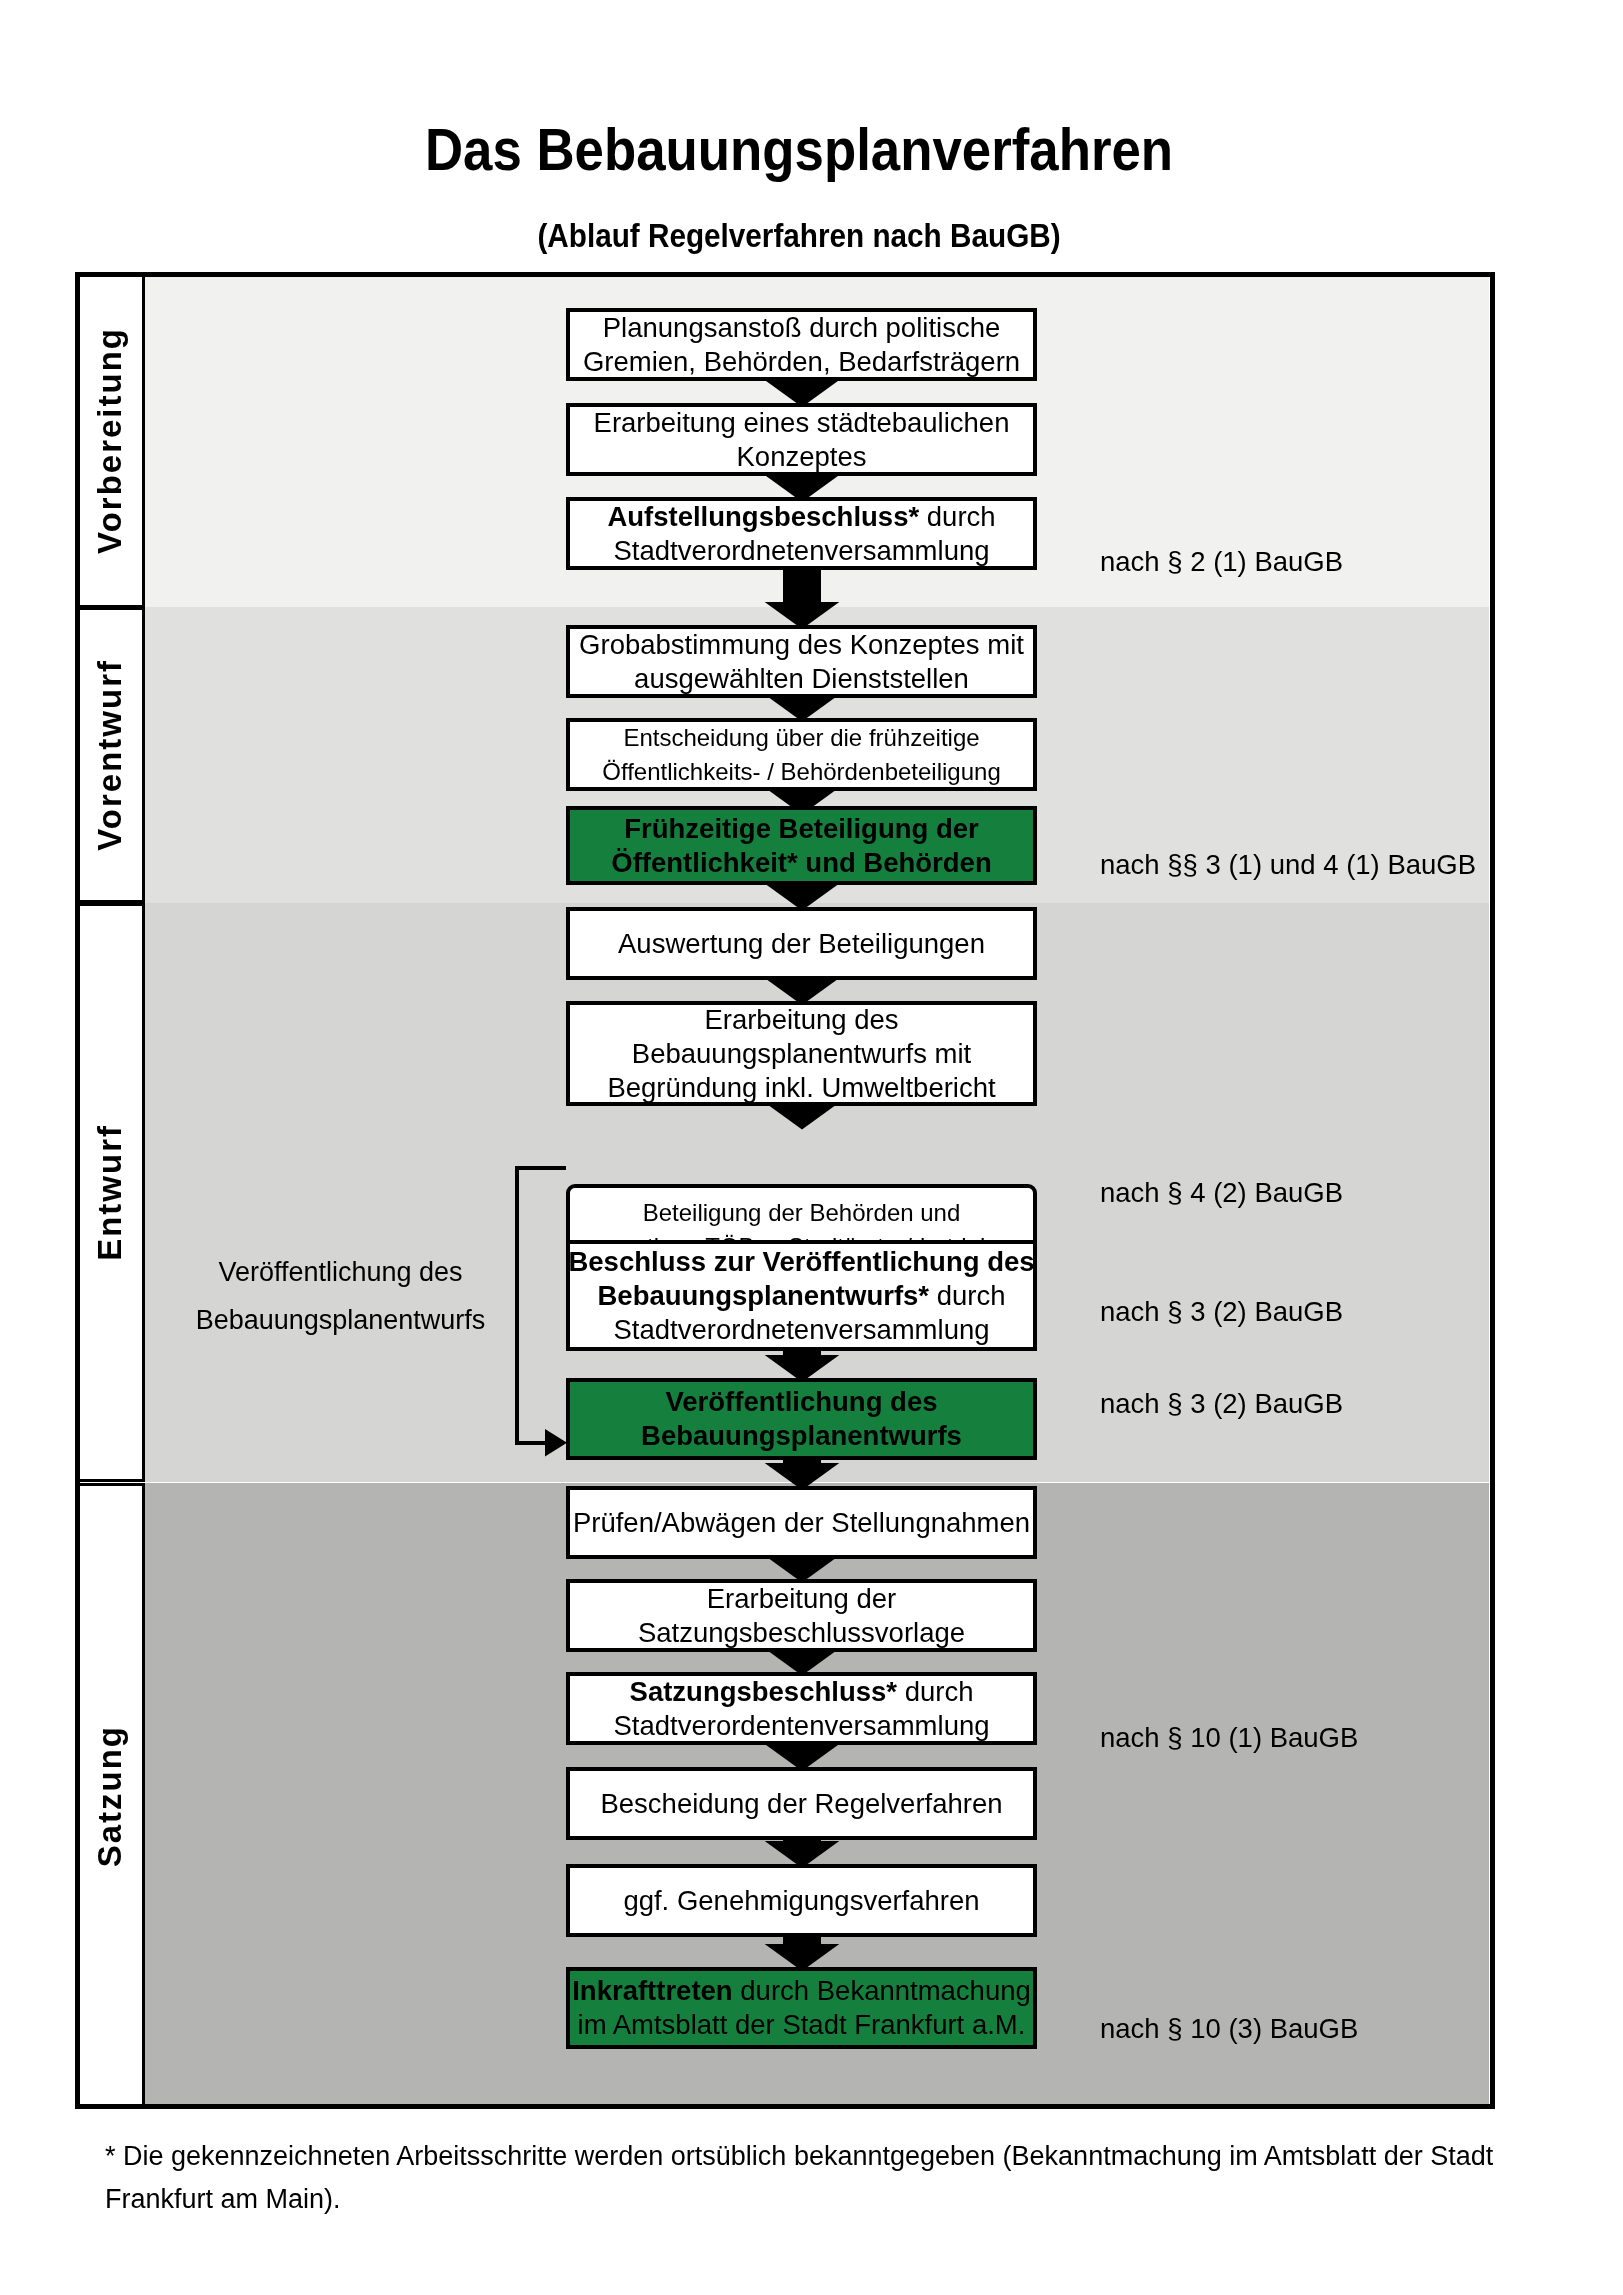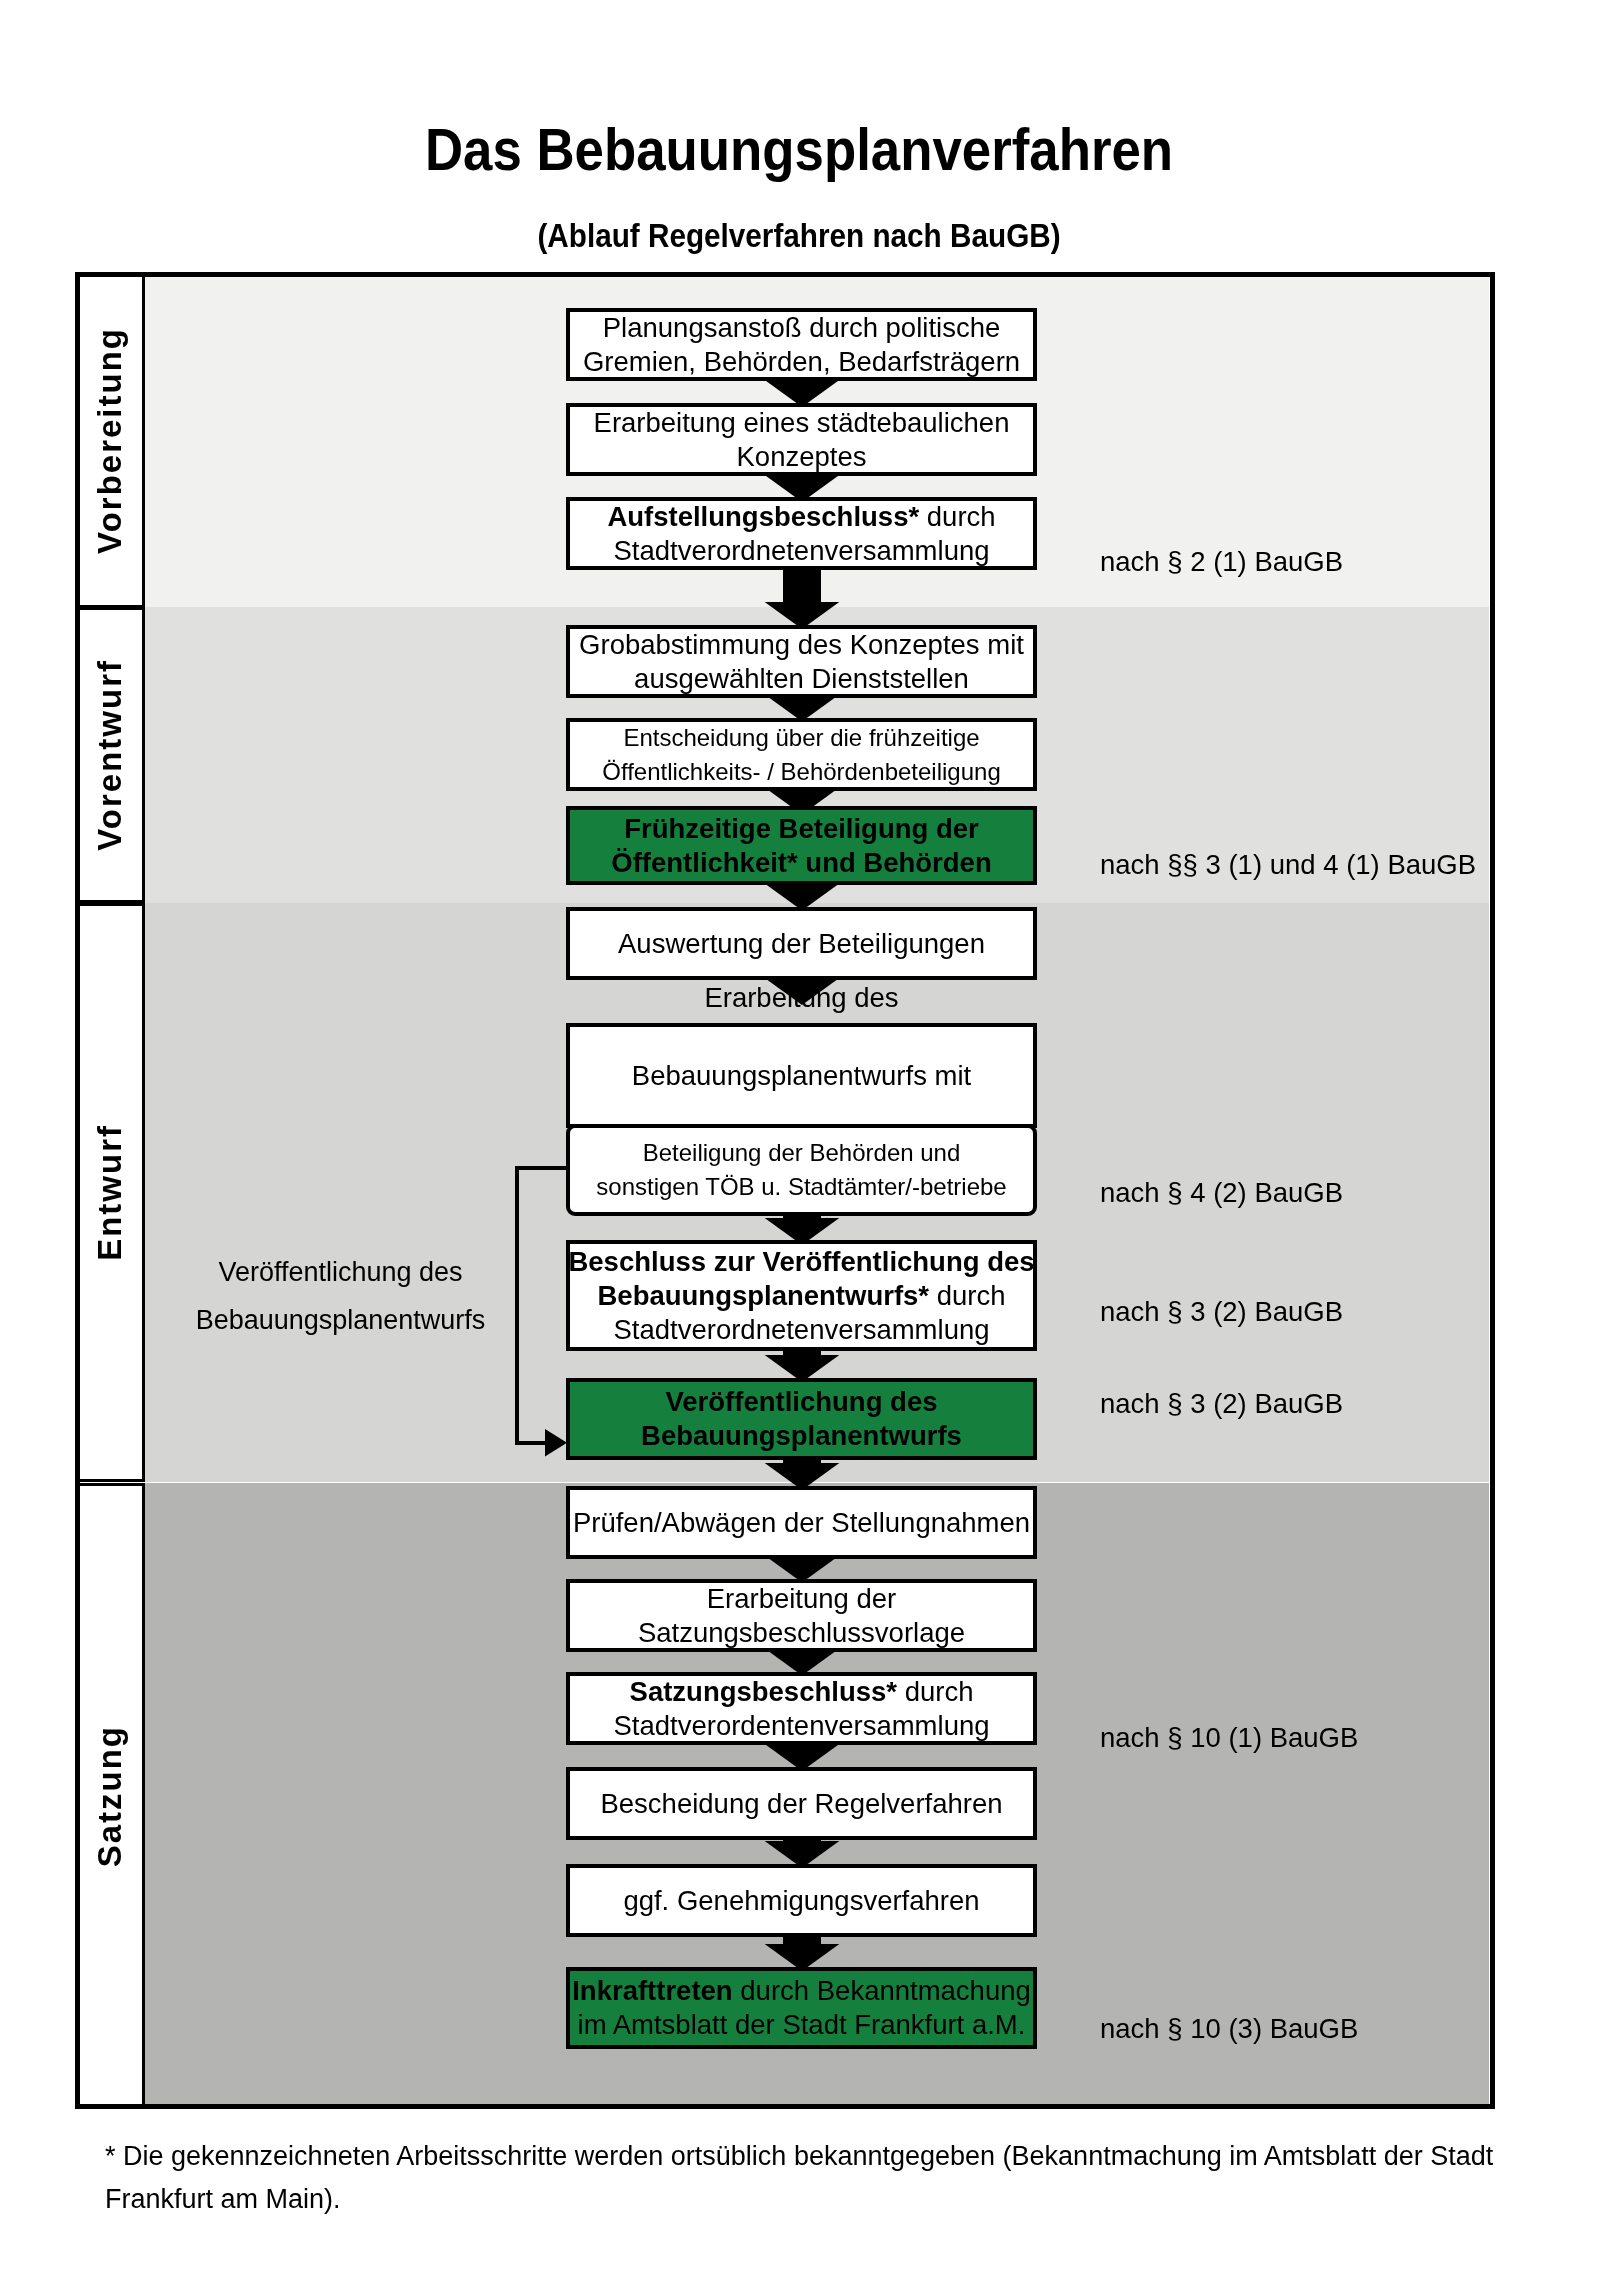--- a/index.html
+++ b/index.html
@@ -146,26 +146,26 @@
         <div class="box-line" style="font-size: 24px;"><span class="">Entscheidung über die frühzeitige</span></div>
         <div class="box-line" style="font-size: 24px;"><span class="">Öffentlichkeits- / Behördenbeteiligung</span></div>
       </div>
       <div class="flow-box highlight" style="top: 806px; height: 79px;">
         <div class="box-line"><span class="bold">Frühzeitige Beteiligung der</span></div>
         <div class="box-line"><span class="bold">Öffentlichkeit* und Behörden</span></div>
       </div>
       <div class="flow-box" style="top: 907px; height: 73px;">
         <div class="box-line"><span class="">Auswertung der Beteiligungen</span></div>
       </div>
-      <div class="flow-box" style="top: 1023px; height: 105px; gap: 44px;">
+      <div class="flow-box" style="top: 1001px; height: 105px;">
         <div class="box-line"><span class="">Erarbeitung des</span></div>
         <div class="box-line"><span class="">Bebauungsplanentwurfs mit</span></div>
         <div class="box-line"><span class="">Begründung inkl. Umweltbericht</span></div>
       </div>
-      <div class="flow-box" style="top: 1124px; height: 92px; border-radius: 9px;">
+      <div class="flow-box" style="top: 1184px; height: 92px; border-radius: 9px;">
         <div class="box-line" style="font-size: 24px;"><span class="">Beteiligung der Behörden und</span></div>
         <div class="box-line" style="font-size: 24px;"><span class="">sonstigen TÖB u. Stadtämter/-betriebe</span></div>
       </div>
       <div class="flow-box" style="top: 1240px; height: 111px;">
         <div class="box-line"><span class="bold">Beschluss zur Veröffentlichung des</span></div>
         <div class="box-line"><span class="bold">Bebauungsplanentwurfs*</span><span class=""> durch</span></div>
         <div class="box-line"><span class="">Stadtverordnetenversammlung</span></div>
       </div>
       <div class="flow-box highlight" style="top: 1378px; height: 82px;">
         <div class="box-line"><span class="bold">Veröffentlichung des</span></div>

